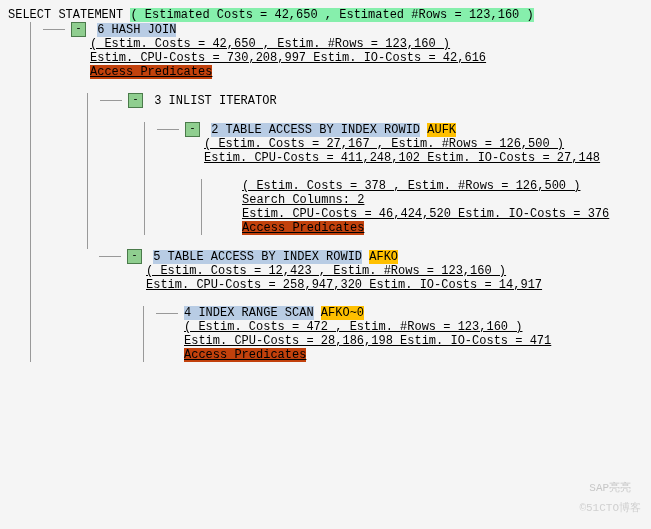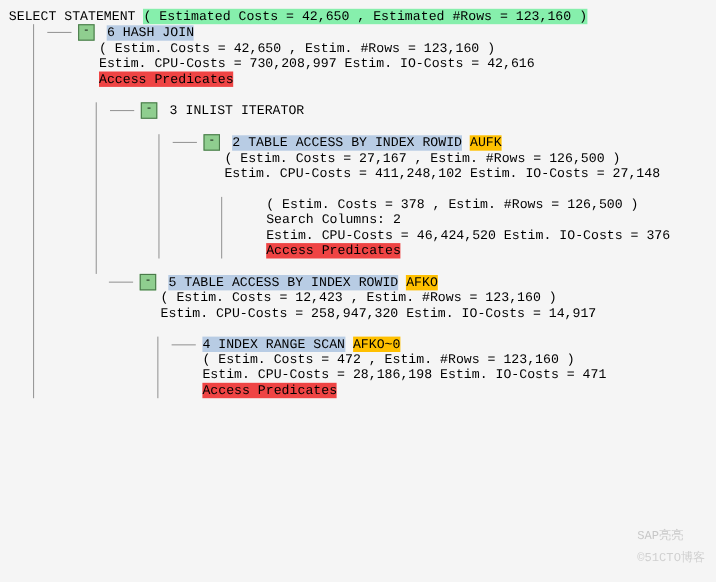--- a/index.html
+++ b/index.html
@@ -7,21 +7,21 @@
       padding: 8px;
       font-family: "Courier New", monospace;
       font-size: 12px;
       background: #f5f5f5;
       white-space: nowrap;
       width: 651px;
       box-sizing: border-box;
     }
     .hl-yellow { background: #86efac; }
     .hl-blue { background: #b8cce4; }
-    .hl-lblue { background: #ef4444; }
+    .hl-lblue { background: #c2410c; }
     .hl-orange { background: #ffc000; }
     .tree { position: relative; }
     .children {
       margin-left: 22px;
       border-left: 1px solid #999;
       padding-left: 12px;
     }
     .row {
       position: relative;
       padding-left: 28px;
@@ -45,28 +45,28 @@
       font-size: 10px;
       background: #8fce8f;
       border: 1px solid #4a7a4a;
       color: #000;
       margin-right: 4px;
       vertical-align: middle;
       cursor: pointer;
     }
     .first-row { padding-left: 0; }
     .first-row::before { display: none; }
-    .subindent { display: inline-block; }
+    .subindent { display: inline-block; text-decoration: underline; }
     .watermarks {
       position: fixed;
       right: 10px;
       bottom: 10px;
       font-size: 11px;
       color: #999;
-      text-align: left;
+      text-align: center;
       line-height: 1.8;
     }
     .wm1 { opacity: 0.5; }
     .wm2 { opacity: 0.4; }
   </style>
 </head>
 <body>
 
 <div class="tree">
 

